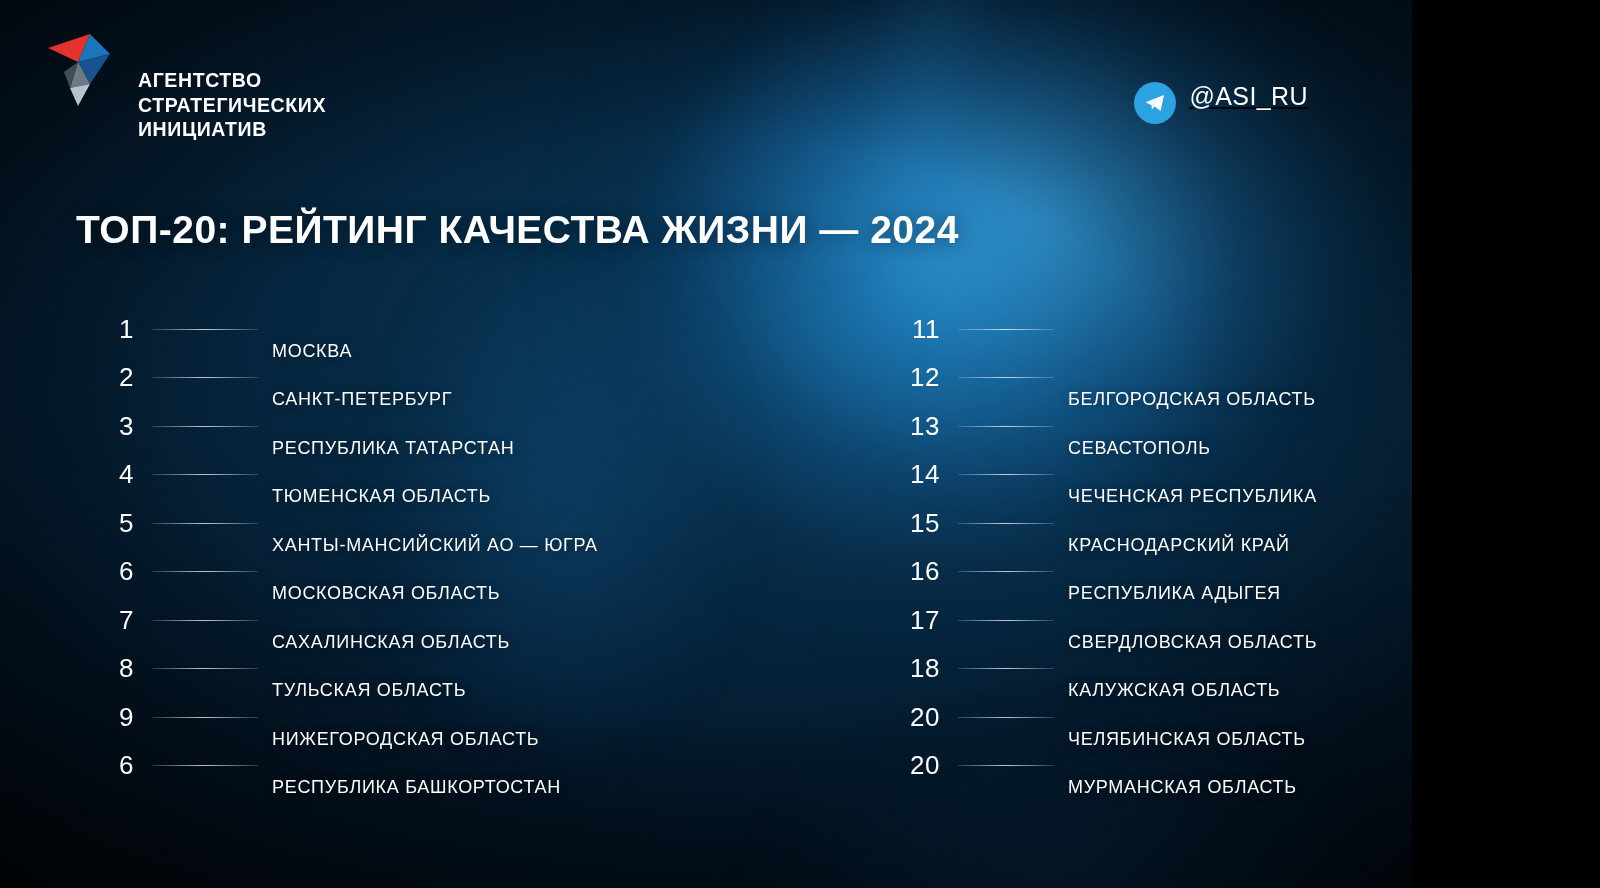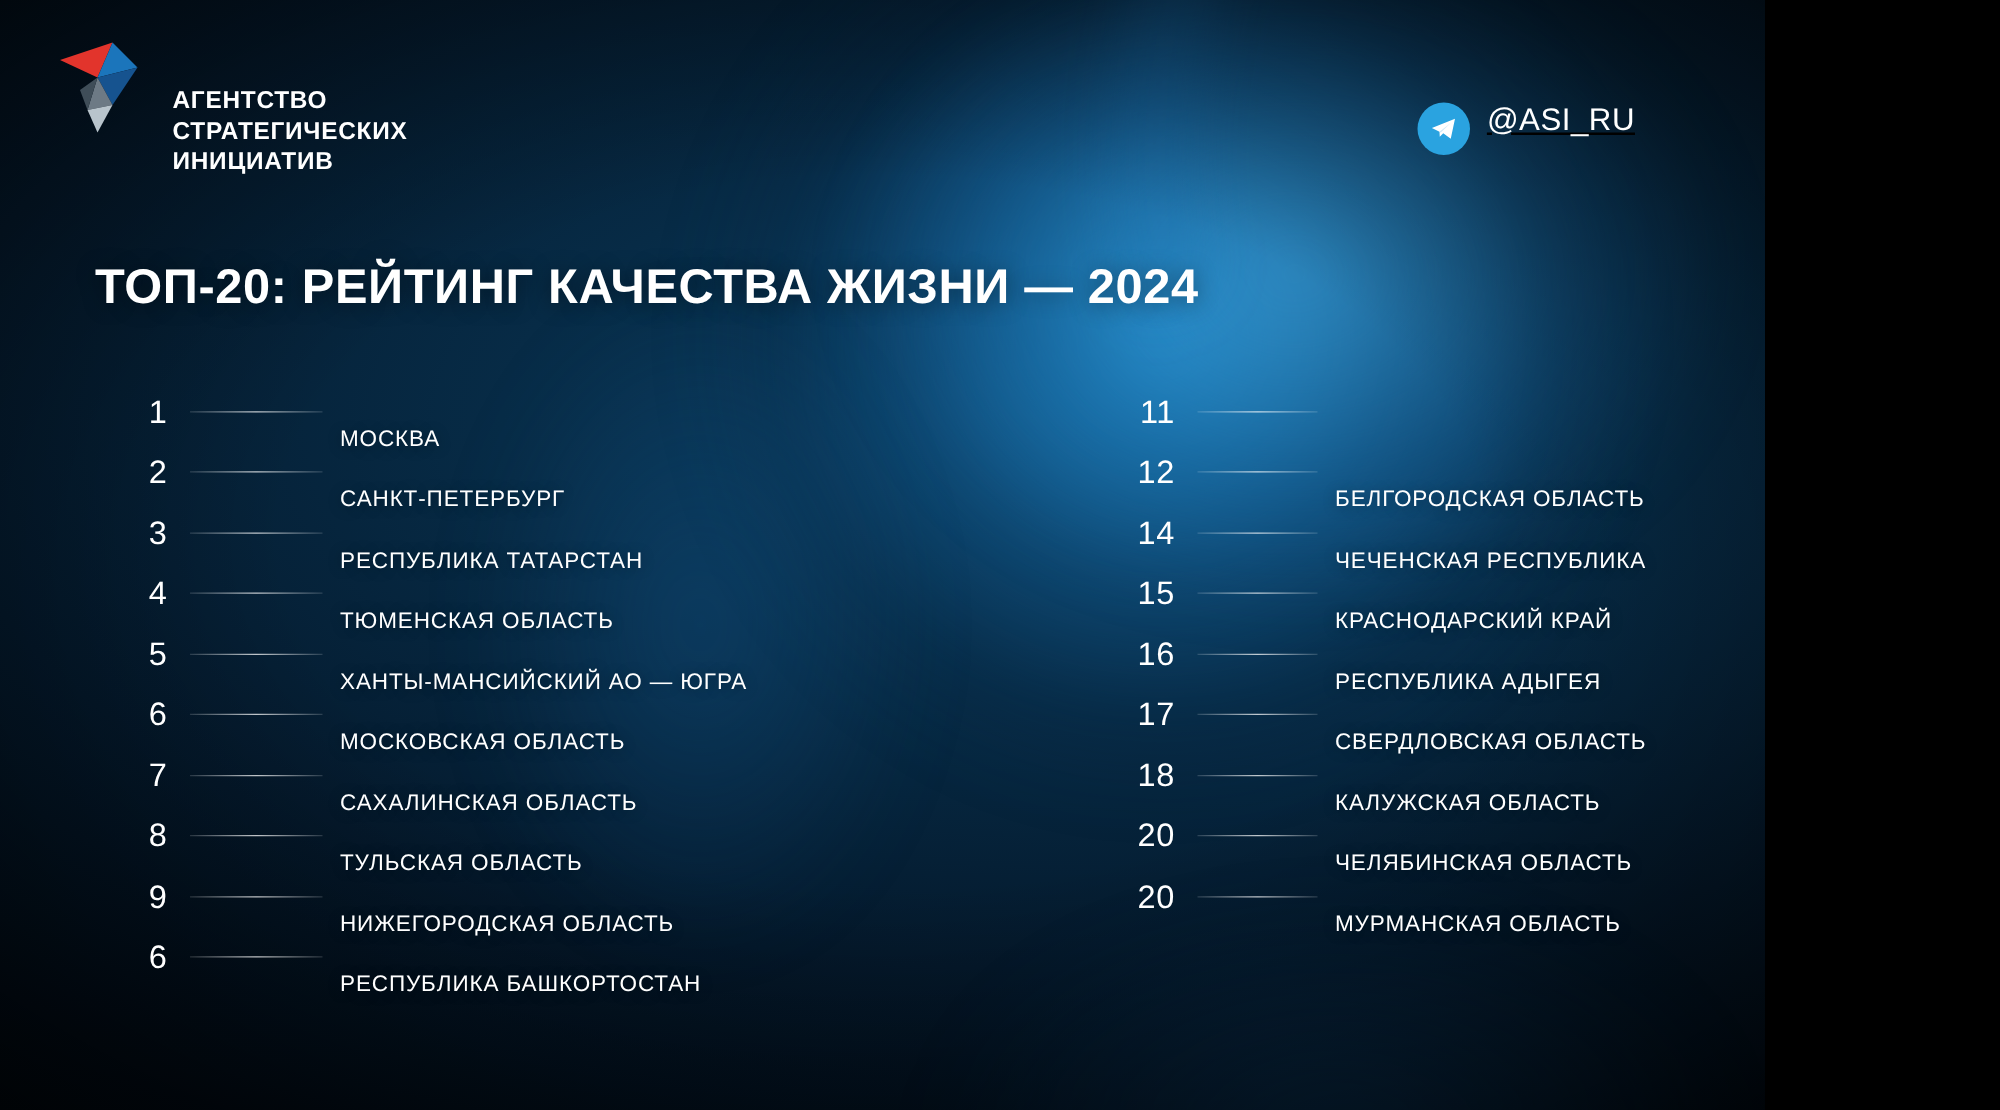--- a/index.html
+++ b/index.html
@@ -264,20 +264,25 @@
       <div class="rank-row">
         <span class="rank-num">11</span>
         <span class="rank-dash"></span>
       </div>
       <div class="rank-row">
         <span class="rank-num">12</span>
         <span class="rank-dash"></span>
         <span class="rank-name">БЕЛГОРОДСКАЯ ОБЛАСТЬ</span>
       </div>
       <div class="rank-row">
+        <span class="rank-num">13</span>
+        <span class="rank-dash"></span>
+        <span class="rank-name">СЕВАСТОПОЛЬ</span>
+      </div>
+      <div class="rank-row">
         <span class="rank-num">14</span>
         <span class="rank-dash"></span>
         <span class="rank-name">ЧЕЧЕНСКАЯ РЕСПУБЛИКА</span>
       </div>
       <div class="rank-row">
         <span class="rank-num">15</span>
         <span class="rank-dash"></span>
         <span class="rank-name">КРАСНОДАРСКИЙ КРАЙ</span>
       </div>
       <div class="rank-row">

